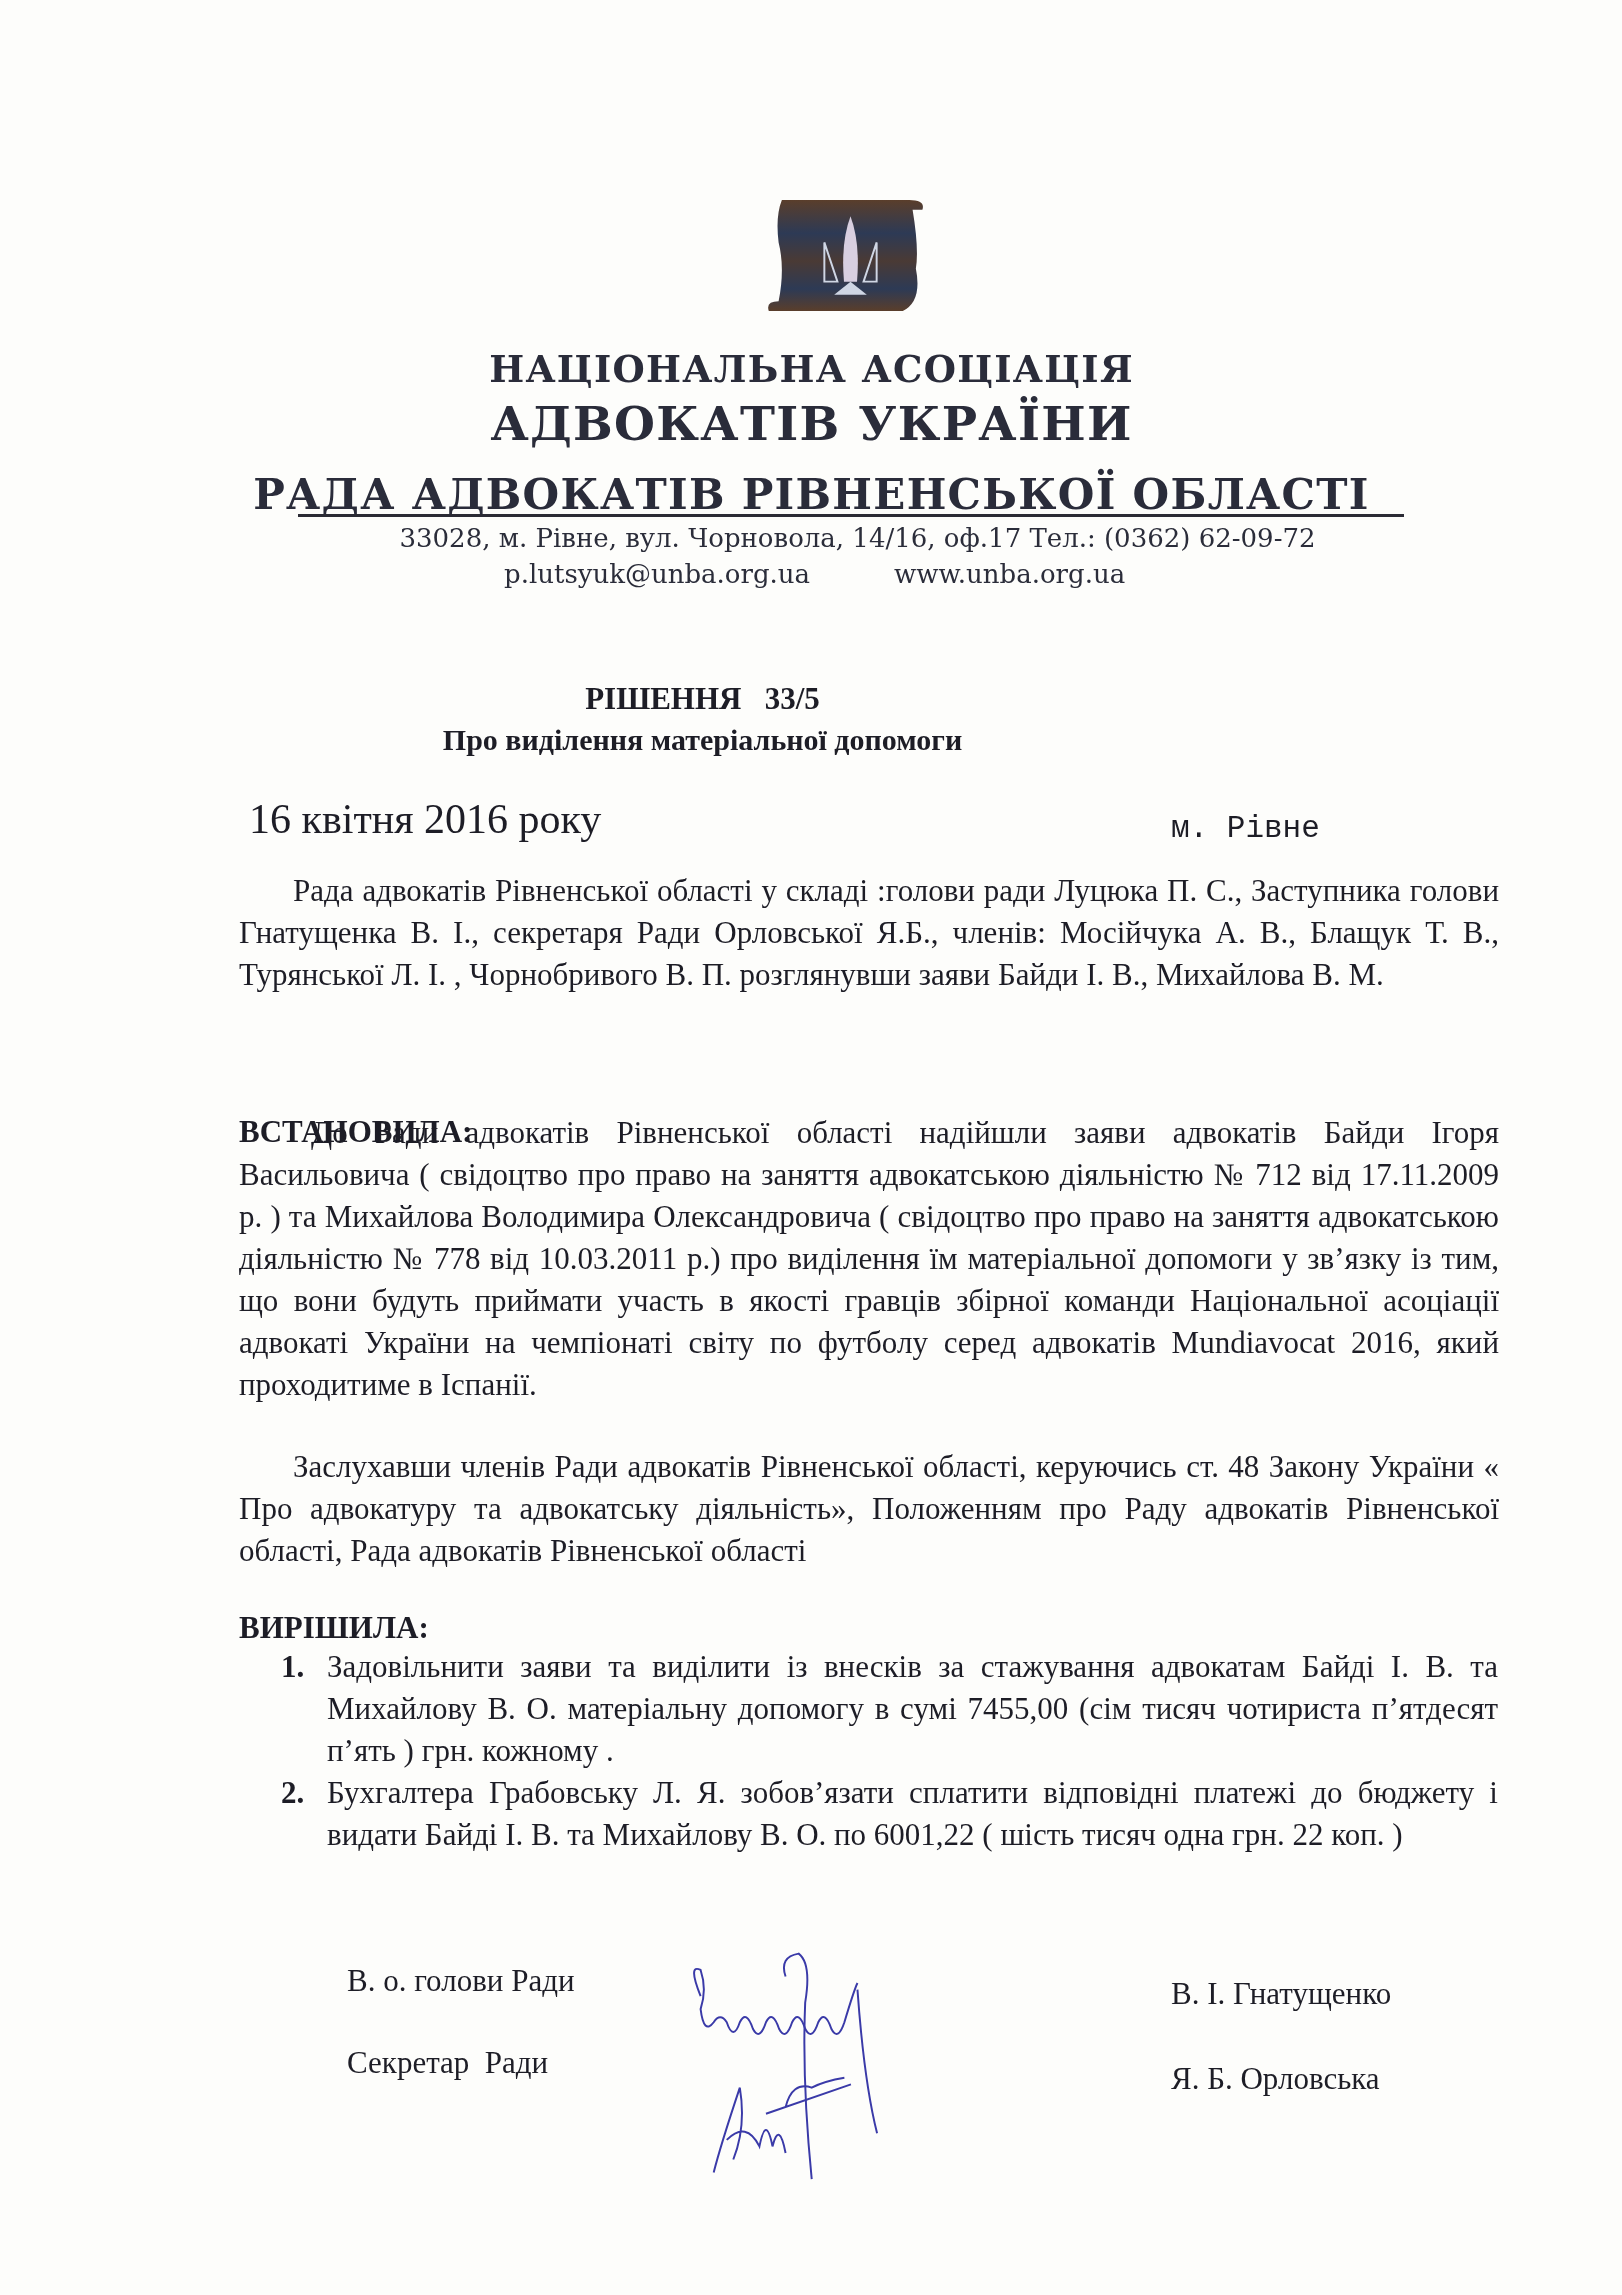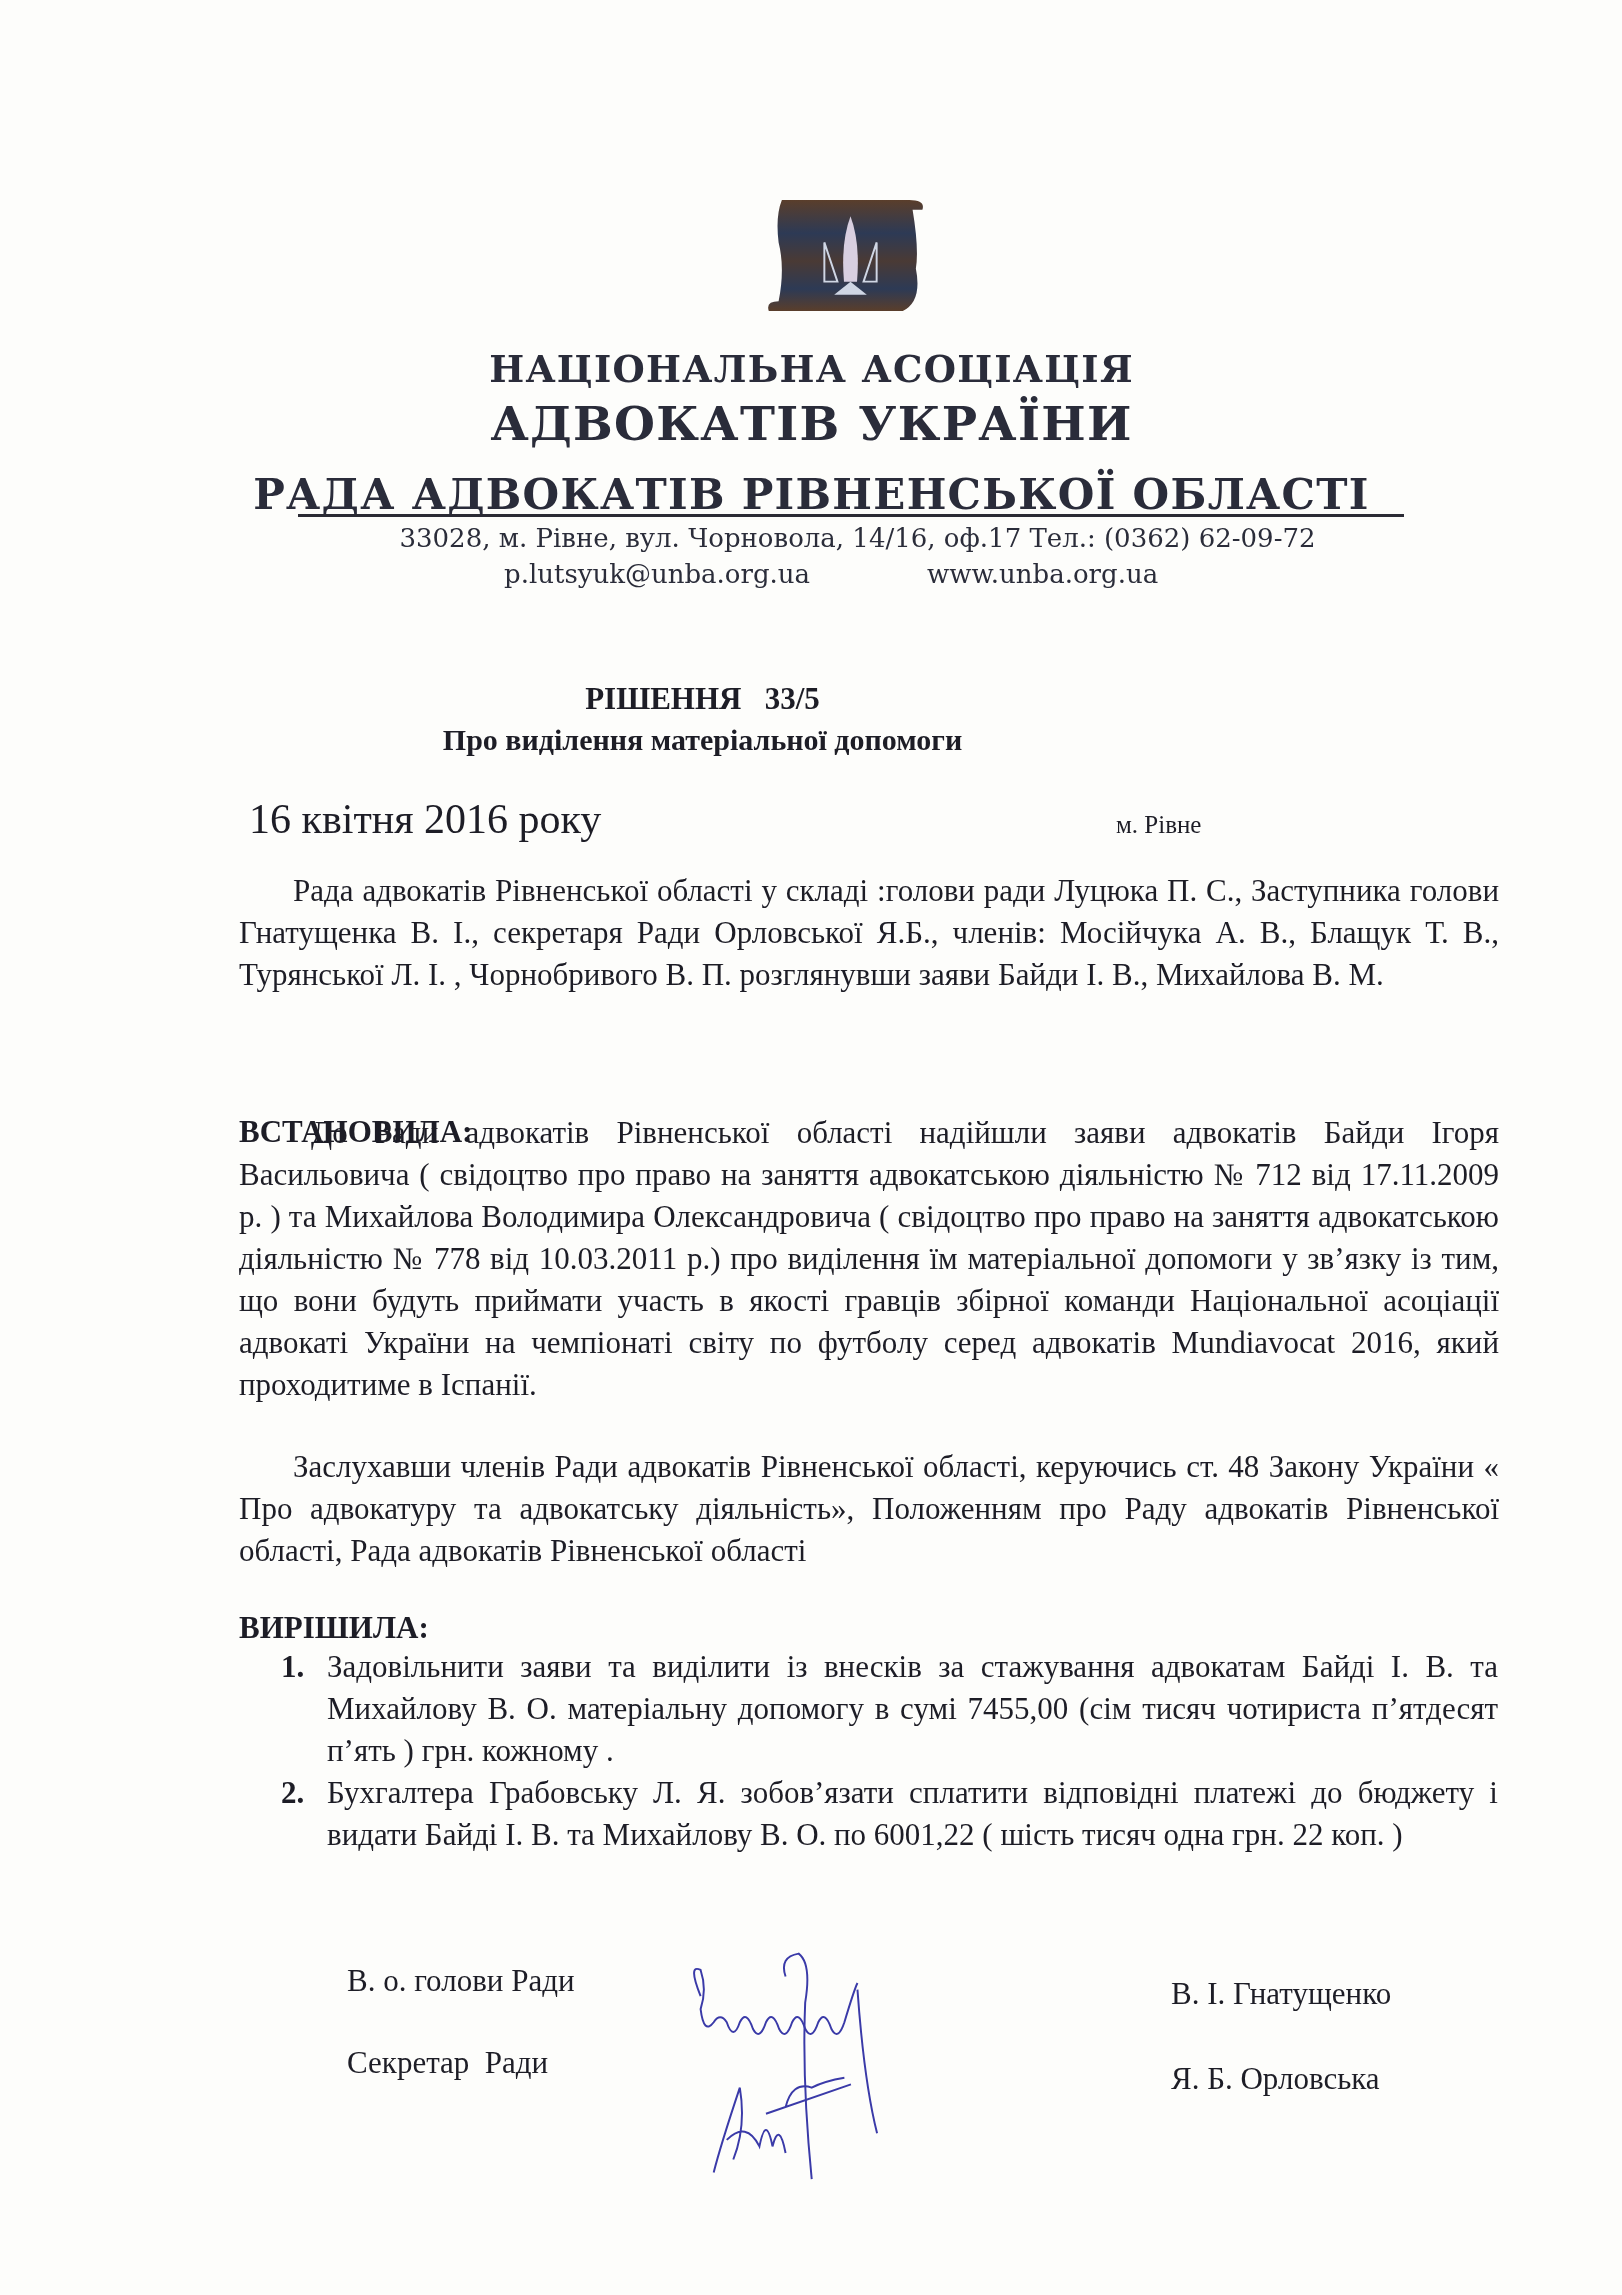--- a/index.html
+++ b/index.html
@@ -10,26 +10,26 @@
   }
   .abs { position: absolute; }
   .logo { left: 759px; top: 190px; width: 183px; height: 131px; }
   .org { left: 0; width: 1623px; text-align: center; font-family: "DejaVu Serif", serif; font-weight: bold; color: #2a2c3a; letter-spacing: 1.3px; }
   .org1 { top: 347px; font-size: 37px; }
   .org2 { top: 396px; font-size: 47px; }
   .org3 { top: 470px; font-size: 42px; left: 0; }
   .rule { left: 298px; top: 514px; width: 1106px; height: 2.6px; background: #2b2b35; }
   .addr { left: 0; width: 1623px; text-align: center; font-family: "DejaVu Serif", serif; font-size: 26px; color: #2b2d3a; }
   .addr1 { top: 523px; left: 46px; }
-  .contacts { top: 559px; left: 504px; font-family: "DejaVu Serif", serif; font-size: 26px; color: #2b2d3a; display: flex; gap: 117px; }
+  .contacts { top: 559px; left: 504px; font-family: "DejaVu Serif", serif; font-size: 26px; color: #2b2d3a; display: flex; gap: 84px; }
   .title { left: 0; width: 1405px; text-align: center; font-weight: bold; }
   .t1 { top: 681px; font-size: 31px; }
   .t2 { top: 723px; font-size: 30px; }
   .date { left: 249px; top: 795px; font-size: 42px; }
-  .city { left: 1116px; top: 811px; font-size: 25px; }
+  .city { left: 1171px; top: 811px; font-size: 31px; font-family: Liberation Mono, monospace; }
   .para { left: 239px; width: 1260px; font-size: 31px; line-height: 42px; text-align: justify; }
   .p1 { top: 870px; text-indent: 54px; }
   .h { left: 239px; font-size: 31px; font-weight: bold; }
   .h1 { top: 1073px; margin-top: 41px; }
   .p2 { top: 1112px; text-indent: 72px; }
   .p3 { top: 1446px; text-indent: 54px; }
   .h2 { top: 1610px; }
   .list { left: 281px; top: 1646px; width: 1217px; font-size: 31px; line-height: 42px; margin: 0; padding: 0; list-style: none; }
   .list li { display: flex; margin-bottom: 0; }
   .list .num { width: 46px; font-weight: bold; flex: none; }

